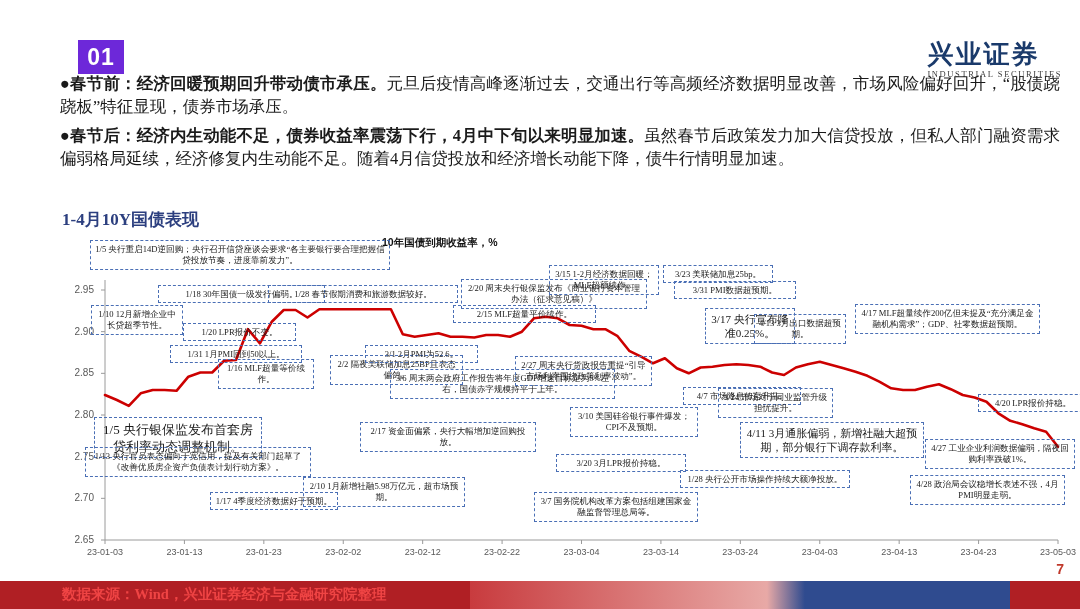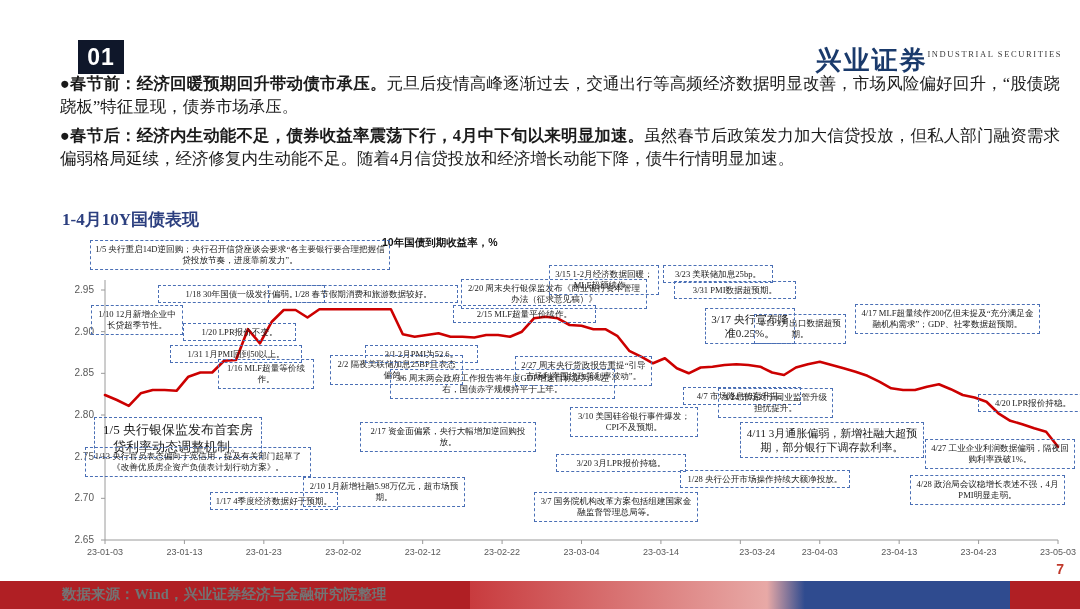--- a/index.html
+++ b/index.html
@@ -4,31 +4,31 @@
 <style>
   html,body{margin:0;padding:0;}
   body{
     width:1080px;height:609px;overflow:hidden;background:#ffffff;
     font-family:"Liberation Serif","DejaVu Serif",serif;
     position:relative;
   }
   
   .header{position:absolute;left:0;top:18px;width:1080px;height:46px;}
   .num-badge{
-    position:absolute;left:78px;top:22px;width:46px;height:34px;background:#0f172a;
+    position:absolute;left:78px;top:22px;width:46px;height:34px;background:#6d28d9;
     color:#fff;font-family:"Liberation Sans","DejaVu Sans",sans-serif;font-weight:bold;
     font-size:23px;display:flex;align-items:center;justify-content:center;letter-spacing:1px;
   }
   .head-title{
     position:absolute;left:140px;top:19px;color:#d7262b;font-weight:bold;font-size:30px;
     font-family:"Liberation Sans","DejaVu Sans",sans-serif;letter-spacing:0px;white-space:nowrap;
   }
   .logo{position:absolute;right:18px;top:20px;height:44px;display:flex;align-items:center;gap:7px;}
   .logo-mark{width:38px;height:38px;position:relative;}
-  .logo-text{display:flex;flex-direction:row;line-height:1;}
+  .logo-text{display:flex;flex-direction:column;line-height:1;}
   .logo-cn{font-size:26px;font-weight:bold;color:#1a3a6b;font-family:"Liberation Sans","DejaVu Sans",sans-serif;letter-spacing:2px;}
   .logo-en{font-size:8.5px;color:#3b3b3b;letter-spacing:1.6px;margin-top:3px;font-family:"Liberation Serif",serif;}
 
   
   .para{
     position:absolute;left:60px;width:1000px;color:#1a1a1a;font-size:16.5px;line-height:1.42;
     text-align:justify;
   }
   .para b{font-weight:bold;}
   #para1{top:72px;}
@@ -50,21 +50,21 @@
     font-family:"Liberation Serif","DejaVu Serif",serif;
   }
   .ytick{position:absolute;font-size:10px;color:#595959;text-align:right;width:34px;font-family:"Liberation Sans","DejaVu Sans",sans-serif;}
   .xtick{position:absolute;font-size:9px;color:#595959;text-align:center;width:70px;font-family:"Liberation Sans","DejaVu Sans",sans-serif;}
 
   
   .footer-bar{position:absolute;left:0;bottom:0;width:1080px;height:28px;background:#b01f24;}
   .footer-bar:after{content:"";position:absolute;left:0;top:0;width:470px;height:28px;background:#b01f24;}
   .footer-accent{position:absolute;left:470px;bottom:0;width:540px;height:28px;
     background:linear-gradient(90deg,#c83b3e 0%,#e8a9a6 55%,#2f4b8f 62%,#2f4b8f 100%);}
-  .footer-text{position:absolute;left:62px;bottom:5px;color:#737373;font-weight:bold;font-size:14.5px;z-index:5;}
+  .footer-text{position:absolute;left:62px;bottom:5px;color:#ef4444;font-weight:bold;font-size:14.5px;z-index:5;}
   .pagenum{position:absolute;right:16px;bottom:32px;color:#c0392b;font-weight:bold;font-size:14px;
     font-family:"Liberation Sans","DejaVu Sans",sans-serif;}
 </style>
 </head>
 <body>
 
 <div class="header">
   <div class="num-badge">01</div>
   <div class="logo">
     <div class="logo-mark">
@@ -126,21 +126,21 @@
       <div class="ytick" style="left: 0px; top: 93.6667px;">2.90</div>
       <div class="ytick" style="left: 0px; top: 52px;">2.95</div>
       <div class="xtick" style="left: 10px; top: 315px;">23-01-03</div>
       <div class="xtick" style="left: 89.4167px; top: 315px;">23-01-13</div>
       <div class="xtick" style="left: 168.833px; top: 315px;">23-01-23</div>
       <div class="xtick" style="left: 248.25px; top: 315px;">23-02-02</div>
       <div class="xtick" style="left: 327.667px; top: 315px;">23-02-12</div>
       <div class="xtick" style="left: 407.083px; top: 315px;">23-02-22</div>
       <div class="xtick" style="left: 486.5px; top: 315px;">23-03-04</div>
       <div class="xtick" style="left: 565.917px; top: 315px;">23-03-14</div>
-      <div class="xtick" style="left: 645.333px; top: 315px; text-align: right;">23-03-24</div>
+      <div class="xtick" style="left: 645.333px; top: 315px;">23-03-24</div>
       <div class="xtick" style="left: 724.75px; top: 315px;">23-04-03</div>
       <div class="xtick" style="left: 804.167px; top: 315px;">23-04-13</div>
       <div class="xtick" style="left: 883.583px; top: 315px;">23-04-23</div>
       <div class="xtick" style="left: 963px; top: 315px;">23-05-03</div>
     </div>
   <div id="ann-layer">
       <div class="ann" style="left: 30px; top: 8px; width: 300px; font-size: 8.6px;">1/5 央行重启14D逆回购；央行召开信贷座谈会要求“各主要银行要合理把握信贷投放节奏，进度靠前发力”。</div>
       <div class="ann" style="left: 98px; top: 53px; width: 167px; font-size: 8.6px;">1/18 30年国债一级发行偏弱。</div>
       <div class="ann" style="left: 208px; top: 53px; width: 190px; font-size: 8.6px;">1/28 春节假期消费和旅游数据较好。</div>
       <div class="ann" style="left: 31px; top: 73px; width: 92px; font-size: 8.6px;">1/10 12月新增企业中长贷超季节性。</div>

